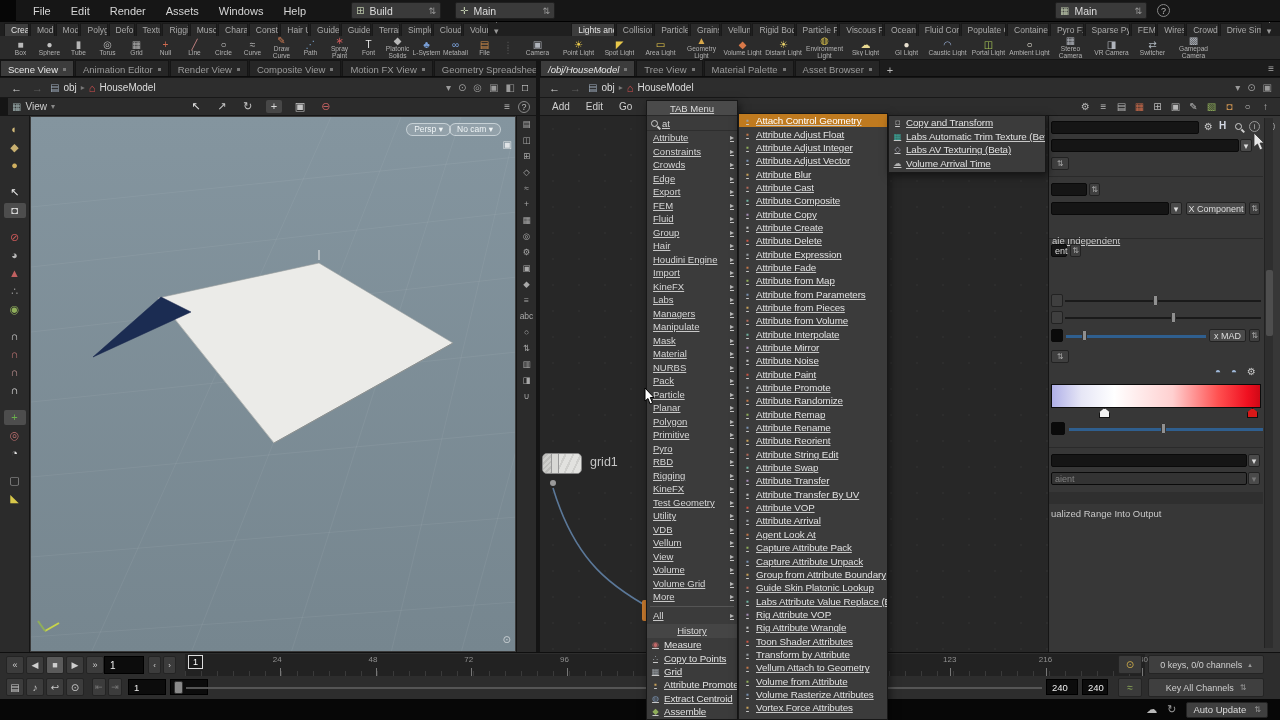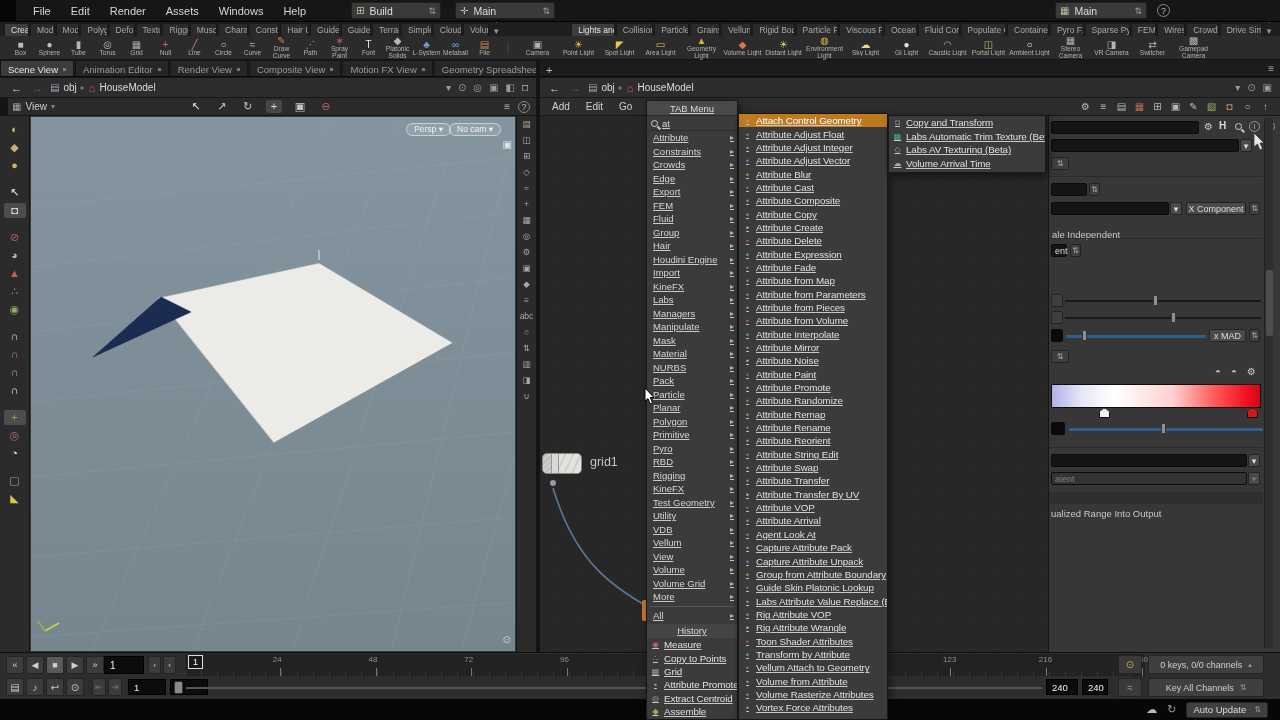--- a/index.html
+++ b/index.html
@@ -397,20 +397,38 @@
         <span class="dot"></span>
       </div>
     </div>
   <span class="pt-plus">+</span>
   <div class="pt-ctrl">
     <span>▣</span>
     <span>▾</span>
   </div>
 </div>
 <div class="ptrow" id="ptr">
+  <div style="display:flex;align-items:flex-end;" id="pt-right-tabs">
+      <div class="p-tab on it">
+        <span class="">/obj/HouseModel</span>
+        <span class="dot"></span>
+      </div>
+      <div class="p-tab">
+        <span class="">Tree View</span>
+        <span class="dot"></span>
+      </div>
+      <div class="p-tab">
+        <span class="">Material Palette</span>
+        <span class="dot"></span>
+      </div>
+      <div class="p-tab">
+        <span class="">Asset Browser</span>
+        <span class="dot"></span>
+      </div>
+    </div>
   <span class="pt-plus">+</span>
   <div class="pt-ctrl">
     <span>≡</span>
   </div>
 </div>
 
 <div class="crumb" id="crl">
   <span class="arrow-b">←</span>
   <span class="arrow-d">→</span>
   <span class="ficon">▤</span>
@@ -585,21 +603,21 @@
 
   <div class="pstp" style="left:2px;top:41px;width:18px;">⇅</div>
   <div class="psep" style="top:60px;"></div>
   <div class="pfield" style="left:2px;top:67px;width:36px;"></div>
   <div class="pstp" style="left:40px;top:67px;">⇅</div>
 
   <div class="pfield" style="left:2px;top:86px;width:118px;"></div>
   <div class="pbtn" style="left:121px;top:86px;width:12px;">▾</div>
   <div class="pbtn" style="left:137px;top:86px;width:60px;">X Component</div>
   <div class="pstp" style="left:200px;top:86px;">⇅</div>
-  <div class="ptext" style="left:3px;top:113px;">ale Independent</div>
+  <div class="ptext" style="left:3px;top:119px;text-decoration:underline;">ale Independent</div>
   <div class="psep" style="top:122px;"></div>
   <div class="pfield" style="left:2px;top:128px;width:16px;">ent</div>
   <div class="pstp" style="left:21px;top:128px;">⇅</div>
 
   <div class="pstp" style="left:2px;top:178px;width:12px;"></div>
   <div class="slider" style="left:16px;top:184px;width:196px;"></div>
   <div class="shandle" style="left:104px;top:179px;"></div>
   <div class="pstp" style="left:2px;top:195px;width:12px;"></div>
   <div class="slider" style="left:16px;top:201px;width:196px;"></div>
   <div class="shandle" style="left:122px;top:196px;"></div>

